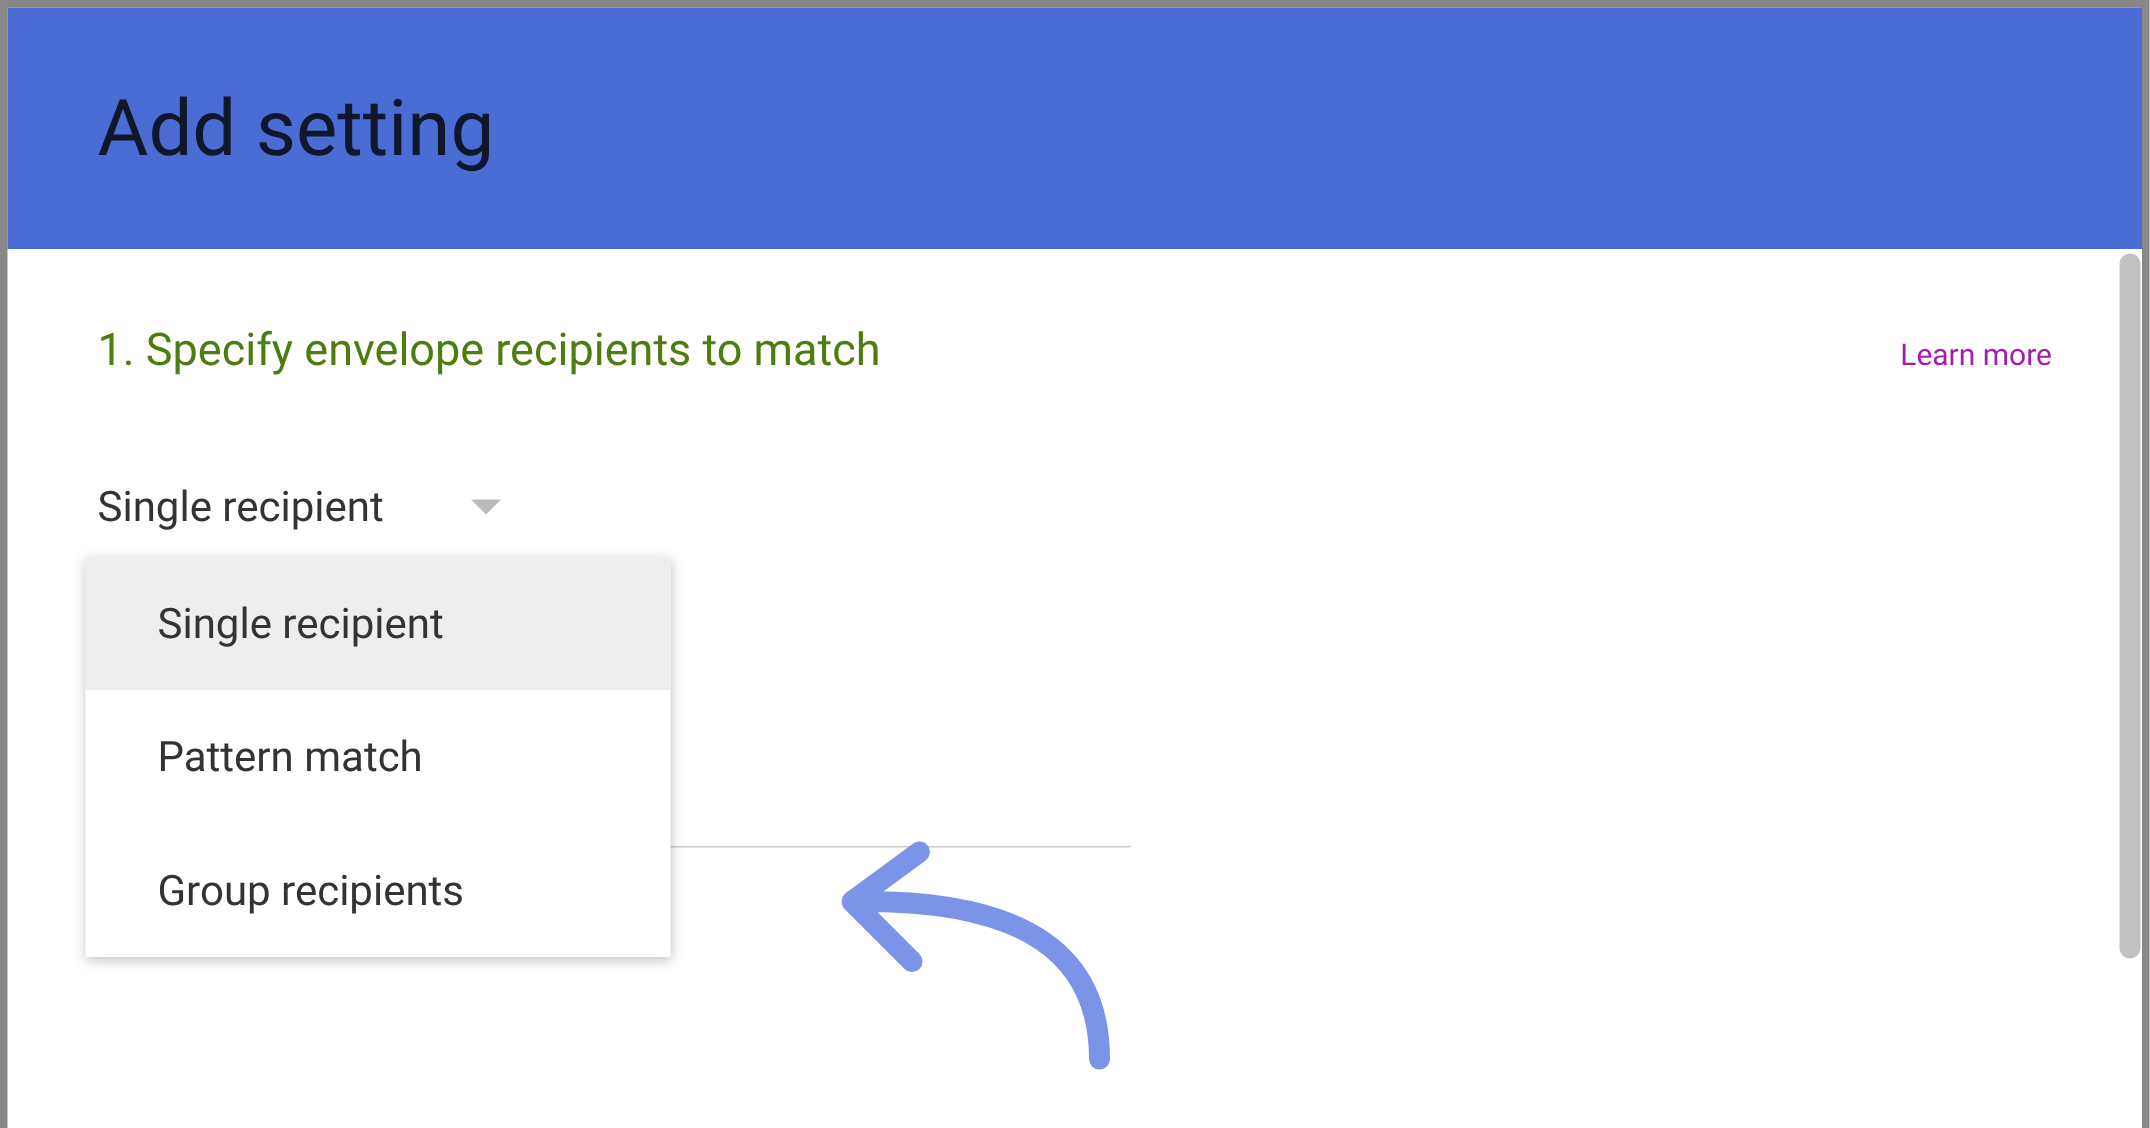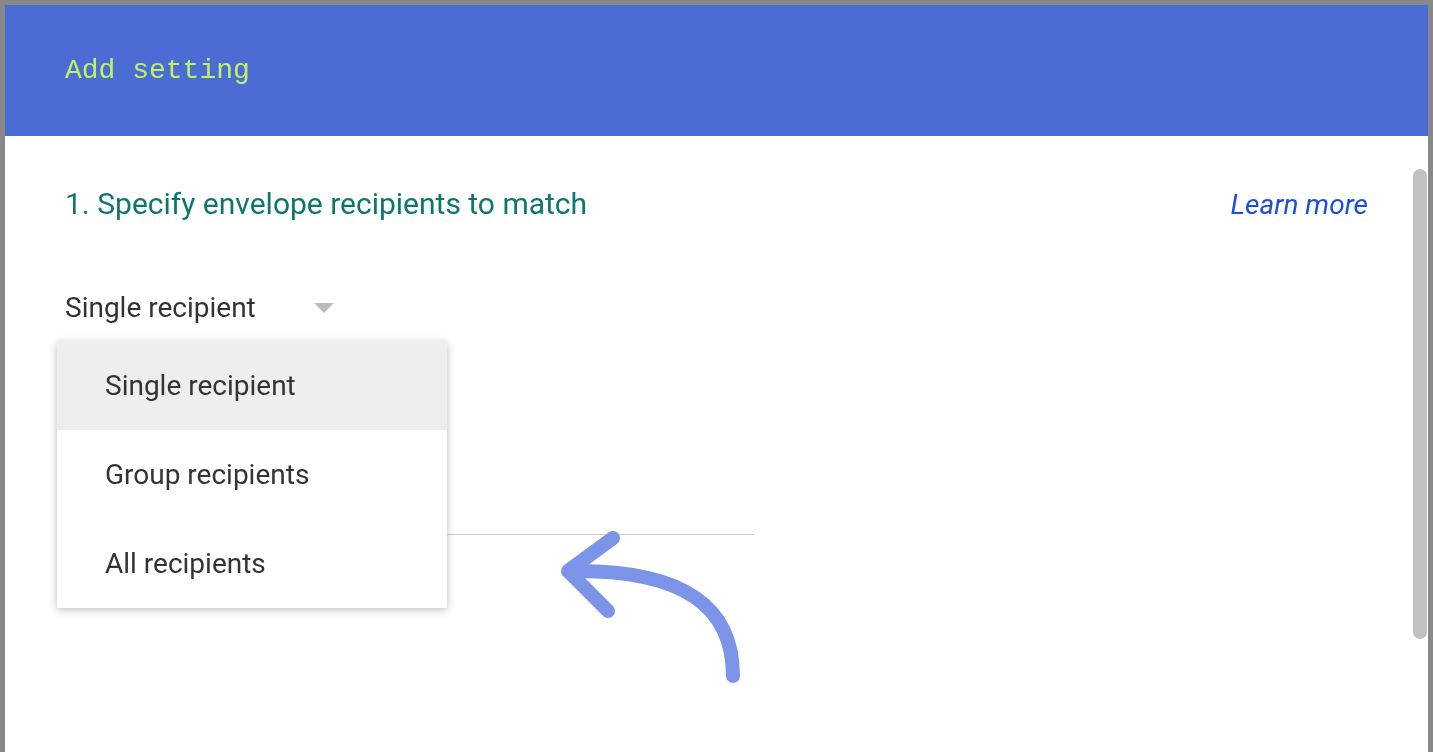--- a/index.html
+++ b/index.html
@@ -24,48 +24,46 @@
       background: white;
       display: flex;
       flex-direction: column;
     }
     .modal-header {
       background: #4a6cd4;
       padding: 50px 60px 50px 60px;
       color: white;
     }
     .modal-title {
-      font-size: 28px;
+      font-size: 52px;
       font-weight: 400;
-      color: #bef264;
-      font-family: Liberation Mono, monospace;
+      color: #0f172a;
     }
     .modal-body {
       flex: 1;
       padding: 50px 60px;
       position: relative;
       overflow-y: auto;
     }
     .step-row {
       display: flex;
       justify-content: space-between;
       align-items: baseline;
       margin-bottom: 70px;
     }
     .step-label {
       font-size: 30px;
-      color: #0f766e;
+      color: #4d7c0f;
       font-weight: 400;
     }
     .learn-more {
-      font-size: 28px;
-      color: #1d4ed8;
+      font-size: 20px;
+      color: #a21caf;
       cursor: pointer;
       text-decoration: none;
-      font-style: italic;
     }
     .dropdown-wrapper {
       position: relative;
     }
     .dropdown-selected {
       display: flex;
       align-items: center;
       gap: 50px;
       cursor: pointer;
       font-size: 28px;
@@ -146,22 +144,22 @@
       <a class="learn-more">Learn more</a>
     </div>
 
     <div class="dropdown-wrapper">
       <div class="dropdown-selected">
         <span>Single recipient</span>
         <span class="dropdown-caret"></span>
       </div>
       <div class="dropdown-menu">
         <div class="dropdown-item highlighted">Single recipient</div>
+        <div class="dropdown-item">Pattern match</div>
         <div class="dropdown-item">Group recipients</div>
-        <div class="dropdown-item">All recipients</div>
       </div>
     </div>
 
     <div class="underline-input"></div>
 
     <svg class="annotation-arrow" viewBox="0 0 200 160">
       <path d="M 180 150 C 180 80, 130 45, 25 45" stroke="#7b94e8" stroke-width="14" fill="none" stroke-linecap="round"></path>
       <path d="M 60 12 L 15 45 L 55 85" stroke="#7b94e8" stroke-width="14" fill="none" stroke-linecap="round" stroke-linejoin="round"></path>
     </svg>
 

